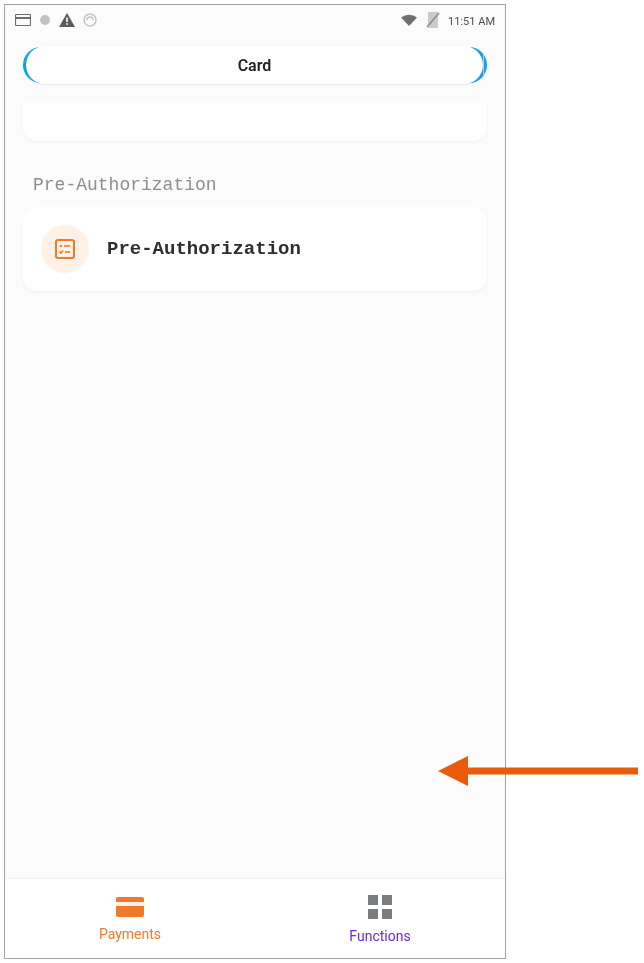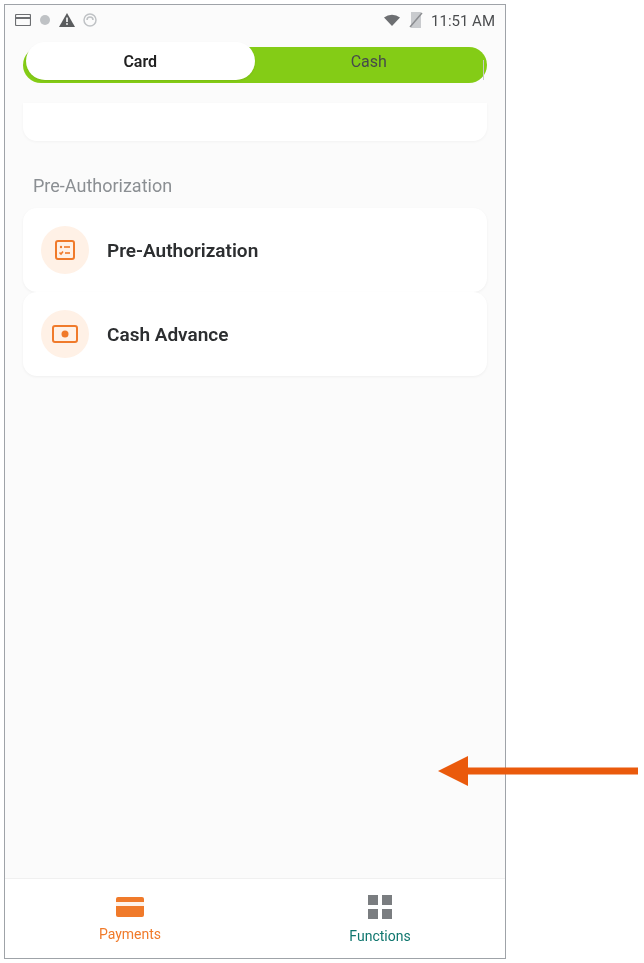--- a/index.html
+++ b/index.html
@@ -1,37 +1,37 @@
 <!DOCTYPE html>
 <html><head>
 <meta charset="utf-8">
 <style>
   * { box-sizing: border-box; margin: 0; padding: 0; }
   html, body { width: 644px; height: 963px; font-family: -apple-system, BlinkMacSystemFont, "Segoe UI", Roboto, Arial, sans-serif; background: #fff; }
   .frame { position: relative; width: 502px; height: 955px; border: 1px solid #9fa3a8; background: #fbfbfb; margin: 4px 0 0 4px; overflow: hidden; }
   .status-bar { display: flex; align-items: center; height: 32px; padding: 0 10px; font-size: 14px; color: #6d6f72; }
   .status-left { display: flex; gap: 8px; align-items: center; }
   .status-right { margin-left: auto; display: flex; gap: 8px; align-items: center; }
-  .clock { font-size: 15px; color: #4b4d4f; }
+  .clock { font-size: 11px; color: #4b4d4f; }
   .logo-wrap { display:flex; justify-content:center; padding: 40px 0 30px 0; }
   .logo { font-weight: 900; font-size: 54px; letter-spacing: -2px; color:#0b0b0b; font-family: Arial Black, Arial, sans-serif; transform: scaleX(1.05); }
-  .segmented { margin: 10px 18px 0 18px; background:#84cc16; border-radius: 22px; height: 36px; display:flex; align-items:flex-end; padding: 3px; }
+  .segmented { margin: 10px 18px 0 18px; background:#0ea5e9; border-radius: 22px; height: 36px; display:flex; align-items:center; padding: 3px; }
   .seg { flex:1; height: 38px; display:flex; align-items:center; justify-content:center; font-size:16px; color:#46494c; border-radius:20px; cursor:pointer; }
   .seg.active { background:#fff; font-weight:600; color:#222; box-shadow: 0 1px 2px rgba(0,0,0,0.08); }
   .seg-div { width:1px; height:20px; background:#c9c9c9; }
-  .scroll { padding: 0 0 0 0; }
+  .scroll { padding: 0 0 0 0; font-family: Liberation Mono, monospace; }
   .card-peek { margin: 20px 18px 0 18px; background:#fff; border-radius: 0 0 14px 14px; height: 38px; box-shadow: 0 1px 3px rgba(0,0,0,0.04); }
   .section-title { color:#8b8f93; font-size:18px; margin: 34px 0 12px 28px; }
   .card { margin: 0 18px; background:#fff; border-radius:14px; box-shadow: 0 1px 3px rgba(0,0,0,0.05); padding: 4px 0; }
   .row { display:flex; align-items:center; padding: 14px 18px; cursor:pointer; }
   .icon-circle { width:48px; height:48px; border-radius:50%; background:#fff1e6; display:flex; align-items:center; justify-content:center; margin-right:18px; flex-shrink:0; }
   .row-label { font-size:19px; color:#2c2e30; font-weight:600; }
   .bottom-nav { position:absolute; bottom:0; left:0; right:0; height:80px; background:#fff; display:flex; border-top:1px solid #f0f0f0; }
   .nav-item { flex:1; display:flex; flex-direction:column; align-items:center; justify-content:center; gap:4px; cursor:pointer; }
-  .nav-label { font-size:14px; color:#0f766e; }
+  .nav-label { font-size:14px; color:#6d28d9; }
   .nav-item.active .nav-label { color:#f07a2a; }
   .arrow-annot { position:absolute; left: 438px; top: 746px; pointer-events:none; }
 </style>
 </head>
 <body>
 
 <div class="frame">
 
   <div class="status-bar">
     <div class="status-left">
@@ -72,21 +72,20 @@
             <line x1="1" y1="15" x2="13" y2="1" stroke="#8b8d90" stroke-width="1.5"></line>
           </svg>
       </span>
       <span class="clock">11:51 AM</span>
     </div>
   </div>
 
 
   <div class="segmented">
     <div class="seg active">Card</div>
-    <div class="seg">Cash</div>
     <div class="seg-div"></div>
   </div>
 
   <div class="scroll">
     <div class="card-peek"></div>
 
     <div class="section-title">Pre-Authorization</div>
     <div class="card">
       <div class="row">
         <div class="icon-circle">
@@ -95,31 +94,20 @@
               <circle cx="7" cy="8" r="1.2" fill="#f07a2a"></circle>
               <line x1="10" y1="8" x2="16" y2="8" stroke="#f07a2a" stroke-width="1.6"></line>
               <path d="M5.5 13.5 L7 15 L9 12.5" fill="none" stroke="#f07a2a" stroke-width="1.6"></path>
               <line x1="11" y1="14" x2="16" y2="14" stroke="#f07a2a" stroke-width="1.6"></line>
             </svg>
         </div>
         <div class="row-label">Pre-Authorization</div>
       </div>
     </div>
 
-    <div class="card">
-      <div class="row">
-        <div class="icon-circle">
-          <svg width="26" height="18" viewBox="0 0 26 18">
-              <rect x="1" y="1" width="24" height="16" rx="2" fill="none" stroke="#f07a2a" stroke-width="2"></rect>
-              <circle cx="13" cy="9" r="3.5" fill="#f07a2a"></circle>
-            </svg>
-        </div>
-        <div class="row-label">Cash Advance</div>
-      </div>
-    </div>
   </div>
 
   <div class="bottom-nav">
     <div class="nav-item active">
       <span>
         <svg width="30" height="22" viewBox="0 0 30 22">
             <rect x="1" y="1" width="28" height="20" rx="2" fill="#f07a2a"></rect>
             <rect x="1" y="6" width="28" height="4" fill="#fff" opacity="0.9"></rect>
           </svg>
       </span>

